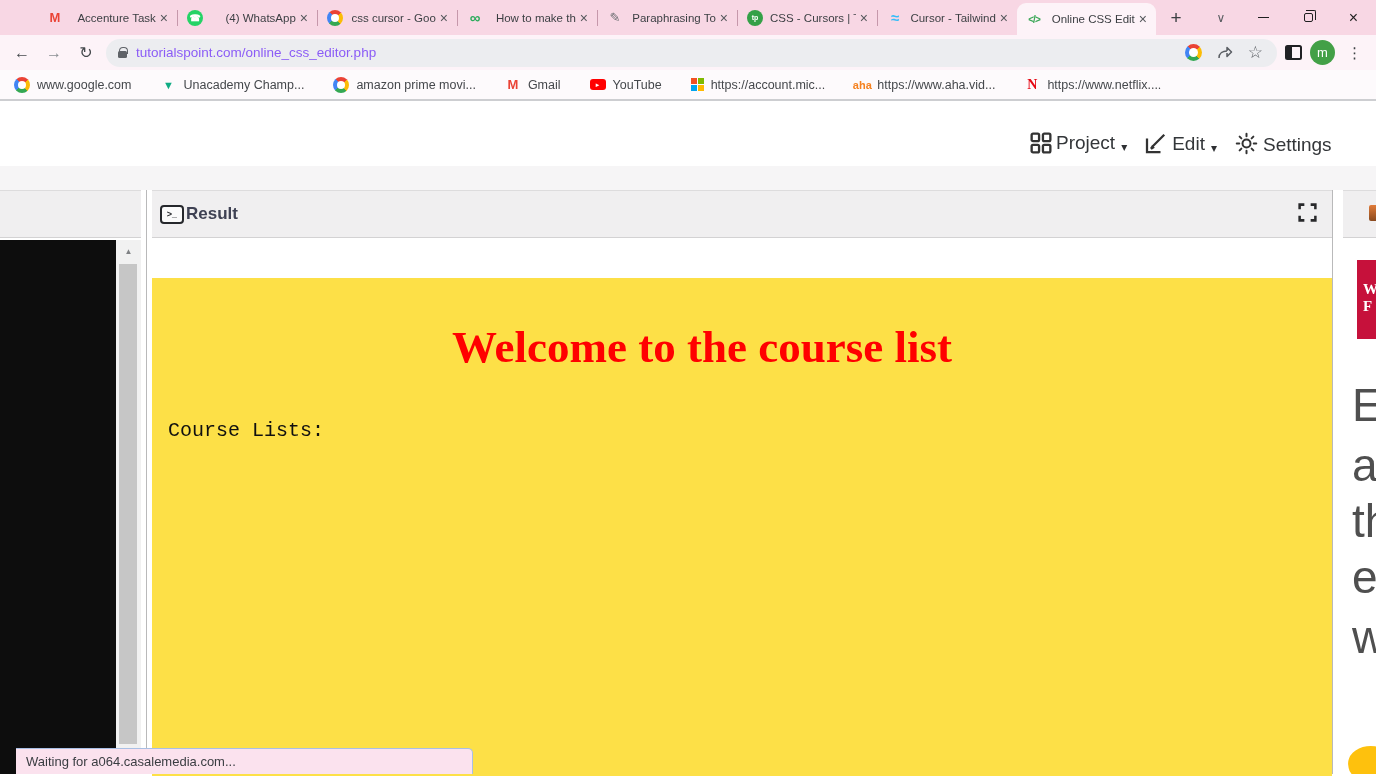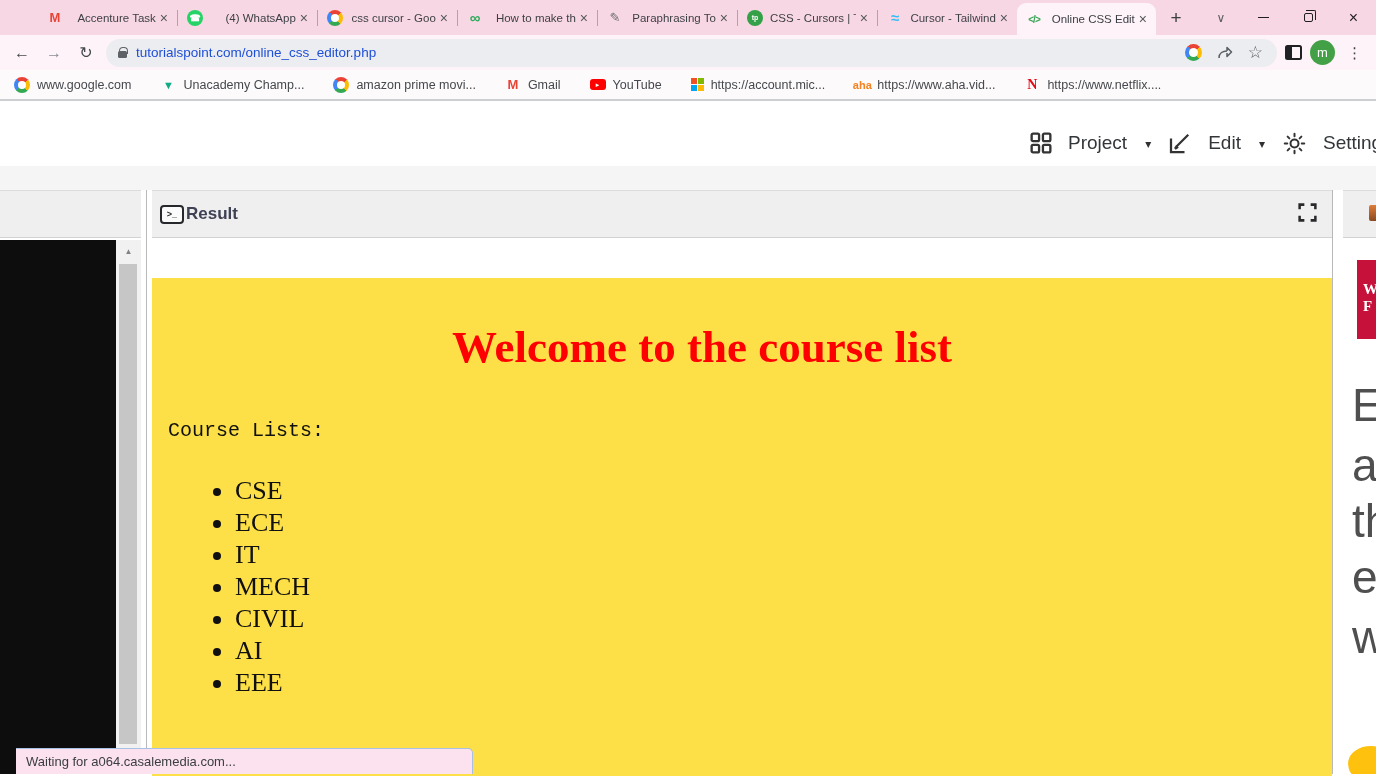--- a/index.html
+++ b/index.html
@@ -48,40 +48,40 @@
 
   
   .toolbar { height:35px; background:#fdf3f8; display:flex; align-items:center; padding:0 10px; gap:8px; }
   .nav-ic { width:24px; text-align:center; font-size:16px; color:#45494d; }
   .nav-fwd { color:#8a8e93; }
   .omnibox { flex:1; height:28px; background:#ecedf0; border-radius:14px; display:flex; align-items:center;
              padding:0 12px; gap:9px; }
   .lock { width:9px; height:7px; background:#5f6368; border-radius:1.5px; position:relative; margin-top:4px; flex:none; }
   .lock::before { content:""; position:absolute; left:1.2px; top:-4px; width:6.5px; height:6px;
                   border:1.5px solid #5f6368; border-bottom:none; border-radius:4px 4px 0 0; }
-  .url { flex:1; font-size:13.5px; color:#1d4ed8; white-space:nowrap; overflow:hidden; }
+  .url { flex:1; font-size:13.5px; color:#8b5cf6; white-space:nowrap; overflow:hidden; }
   .omni-right { display:flex; align-items:center; gap:15px; padding-right:2px; }
   .share-ic svg, .star-ic { display:block; }
   .star-ic { font-size:17px; color:#5a5e63; line-height:1; }
   .side-ic { width:17px; height:15px; border:2px solid #202124; border-radius:2.5px; position:relative; }
   .side-ic::before { content:""; position:absolute; left:0; top:0; bottom:0; width:5px; background:#202124; }
   .avatar { width:25px; height:25px; border-radius:50%; background:#43a047; color:#fff; font-size:13px;
             display:flex; align-items:center; justify-content:center; }
   .dots { font-size:15px; color:#3c4043; padding:0 4px; }
 
   
   .bookmarks { height:31px; background:#fdfafc; border-bottom:2px solid #cdced1; display:flex;
                align-items:center; padding:0 14px; gap:29px; }
   .bm { display:flex; align-items:center; gap:7px; font-size:12.5px; color:#45484c; white-space:nowrap; }
 
   
   .page { position:relative; height:673px; background:#fff; }
   .site-header { position:absolute; left:1030px; top:21px; height:42px; display:flex; align-items:center;
                  gap:13px; font-size:19px; color:#333639; white-space:nowrap; }
-  .sh-item { display:flex; align-items:center; gap:16px; }
+  .sh-item { display:flex; align-items:flex-end; gap:4px; }
   .sh-caret { font-size:12px; color:#2e3033; margin:2px 4px 0 2px; }
   .sh-item svg { display:block; }
   .gray-band { position:absolute; left:0; top:65px; width:100%; height:24px; background:#f6f5f6; }
 
   
   .workspace { position:absolute; left:0; top:89px; width:1376px; height:584px; background:#fff; }
   .ph { position:absolute; top:0; height:48px; background:#f0eff0; border-top:1px solid #dddcdd;
         border-bottom:1px solid #d3d2d3; }
   .ph-left { left:0; width:141px; }
   .ph-center { left:152px; width:1180px; display:flex; align-items:center; padding:0 14px 0 8px; }
@@ -310,29 +310,20 @@
 
     <div class="scrollbar">
       <div class="sb-btn">▲</div>
       <div class="sb-thumb"></div>
     </div>
 
     <div class="result">
       <div class="result-inner">
         <h1 style="color:#ff0000;">Welcome to the course list</h1>
         <p class="list-title">Course Lists:</p>
-        <ul class="course-list">
-          <li>CSE</li>
-          <li>ECE</li>
-          <li>IT</li>
-          <li>MECH</li>
-          <li>CIVIL</li>
-          <li>AI</li>
-          <li>EEE</li>
-        </ul>
       </div>
     </div>
 
     <div class="right-panel">
       <div class="ad-badge">
         <div>W</div>
         <div>F</div>
       </div>
       <div class="ad-line" style="top:140px">E</div>
       <div class="ad-line" style="top:200px">a</div>

